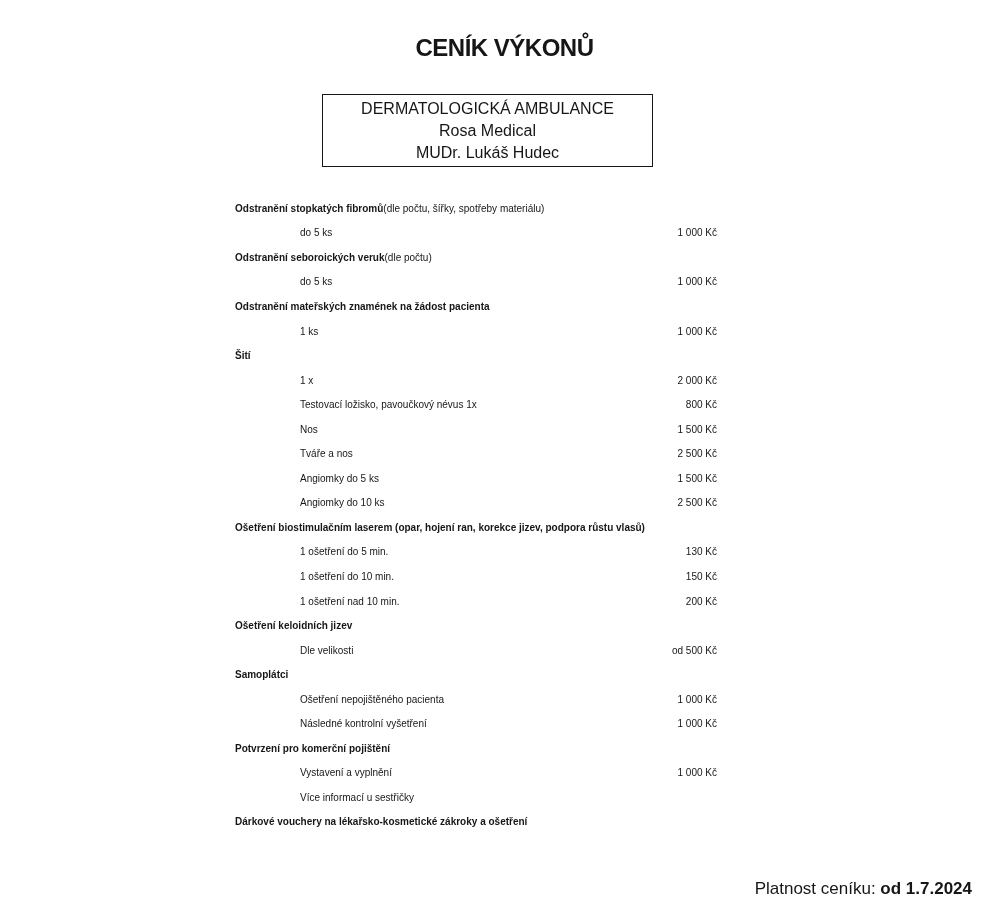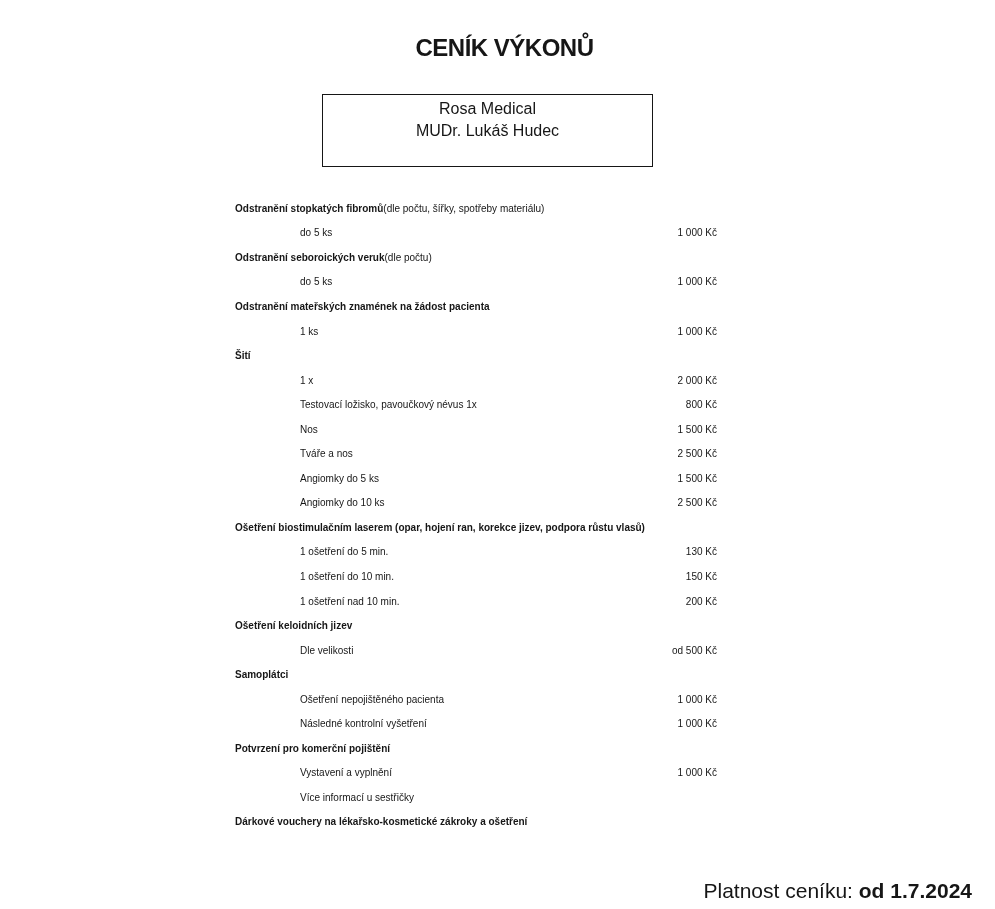--- a/index.html
+++ b/index.html
@@ -67,35 +67,36 @@
     margin-left: 65px;
   }
   .row.item .price {
     margin-left: auto;
     text-align: center;
   }
   .footer {
     position: absolute;
     top: 879px;
     right: 23px;
-    font-size: 21px;
+    font-size: 17px;
     text-align: center;
   }
   .footer b {
     font-weight: 700;
   }
 </style>
 </head>
 <body>
 
 <div class="page">
 
   <h1 class="title">CENÍK VÝKONŮ</h1>
 
   <div class="clinic-box">
+    <div>DERMATOLOGICKÁ AMBULANCE</div>
     <div>Rosa Medical</div>
     <div>MUDr. Lukáš Hudec</div>
   </div>
 
   <div class="list">
       <div class="row section">
         <span>Odstranění stopkatých fibromů</span>
         <span class="note"> (dle počtu, šířky, spotřeby materiálu)</span>
       </div>
       <div class="row item">

